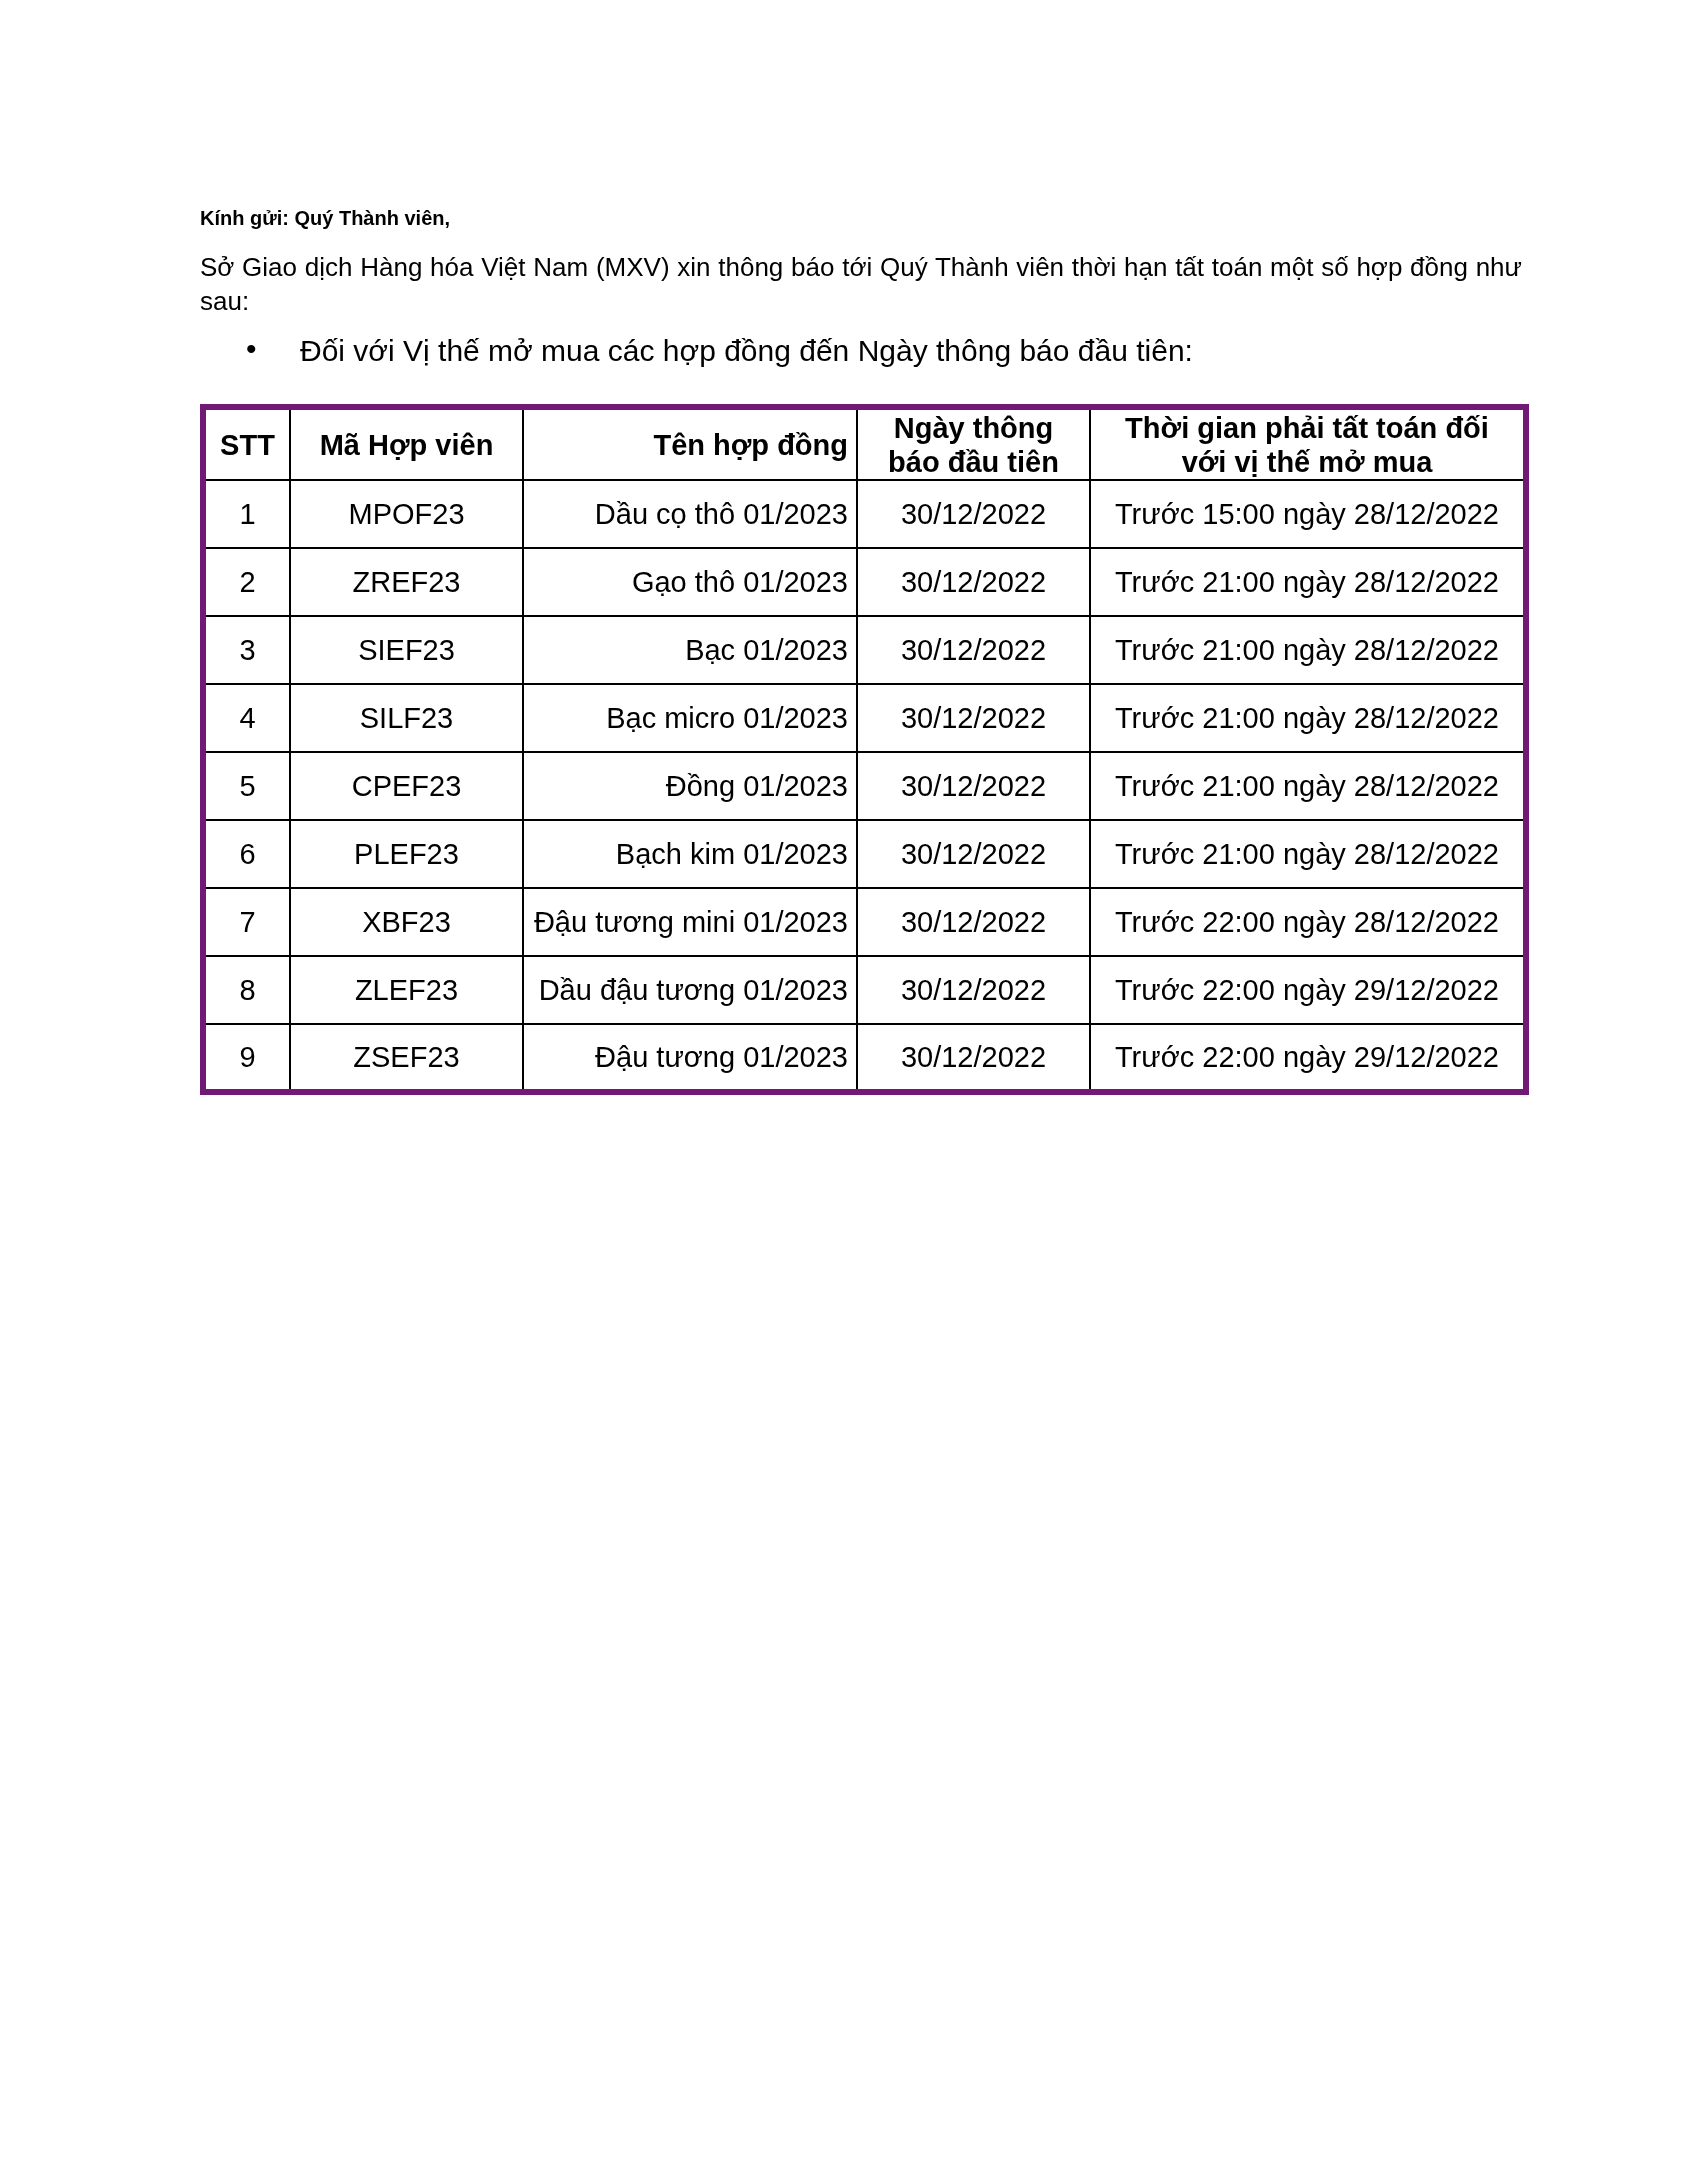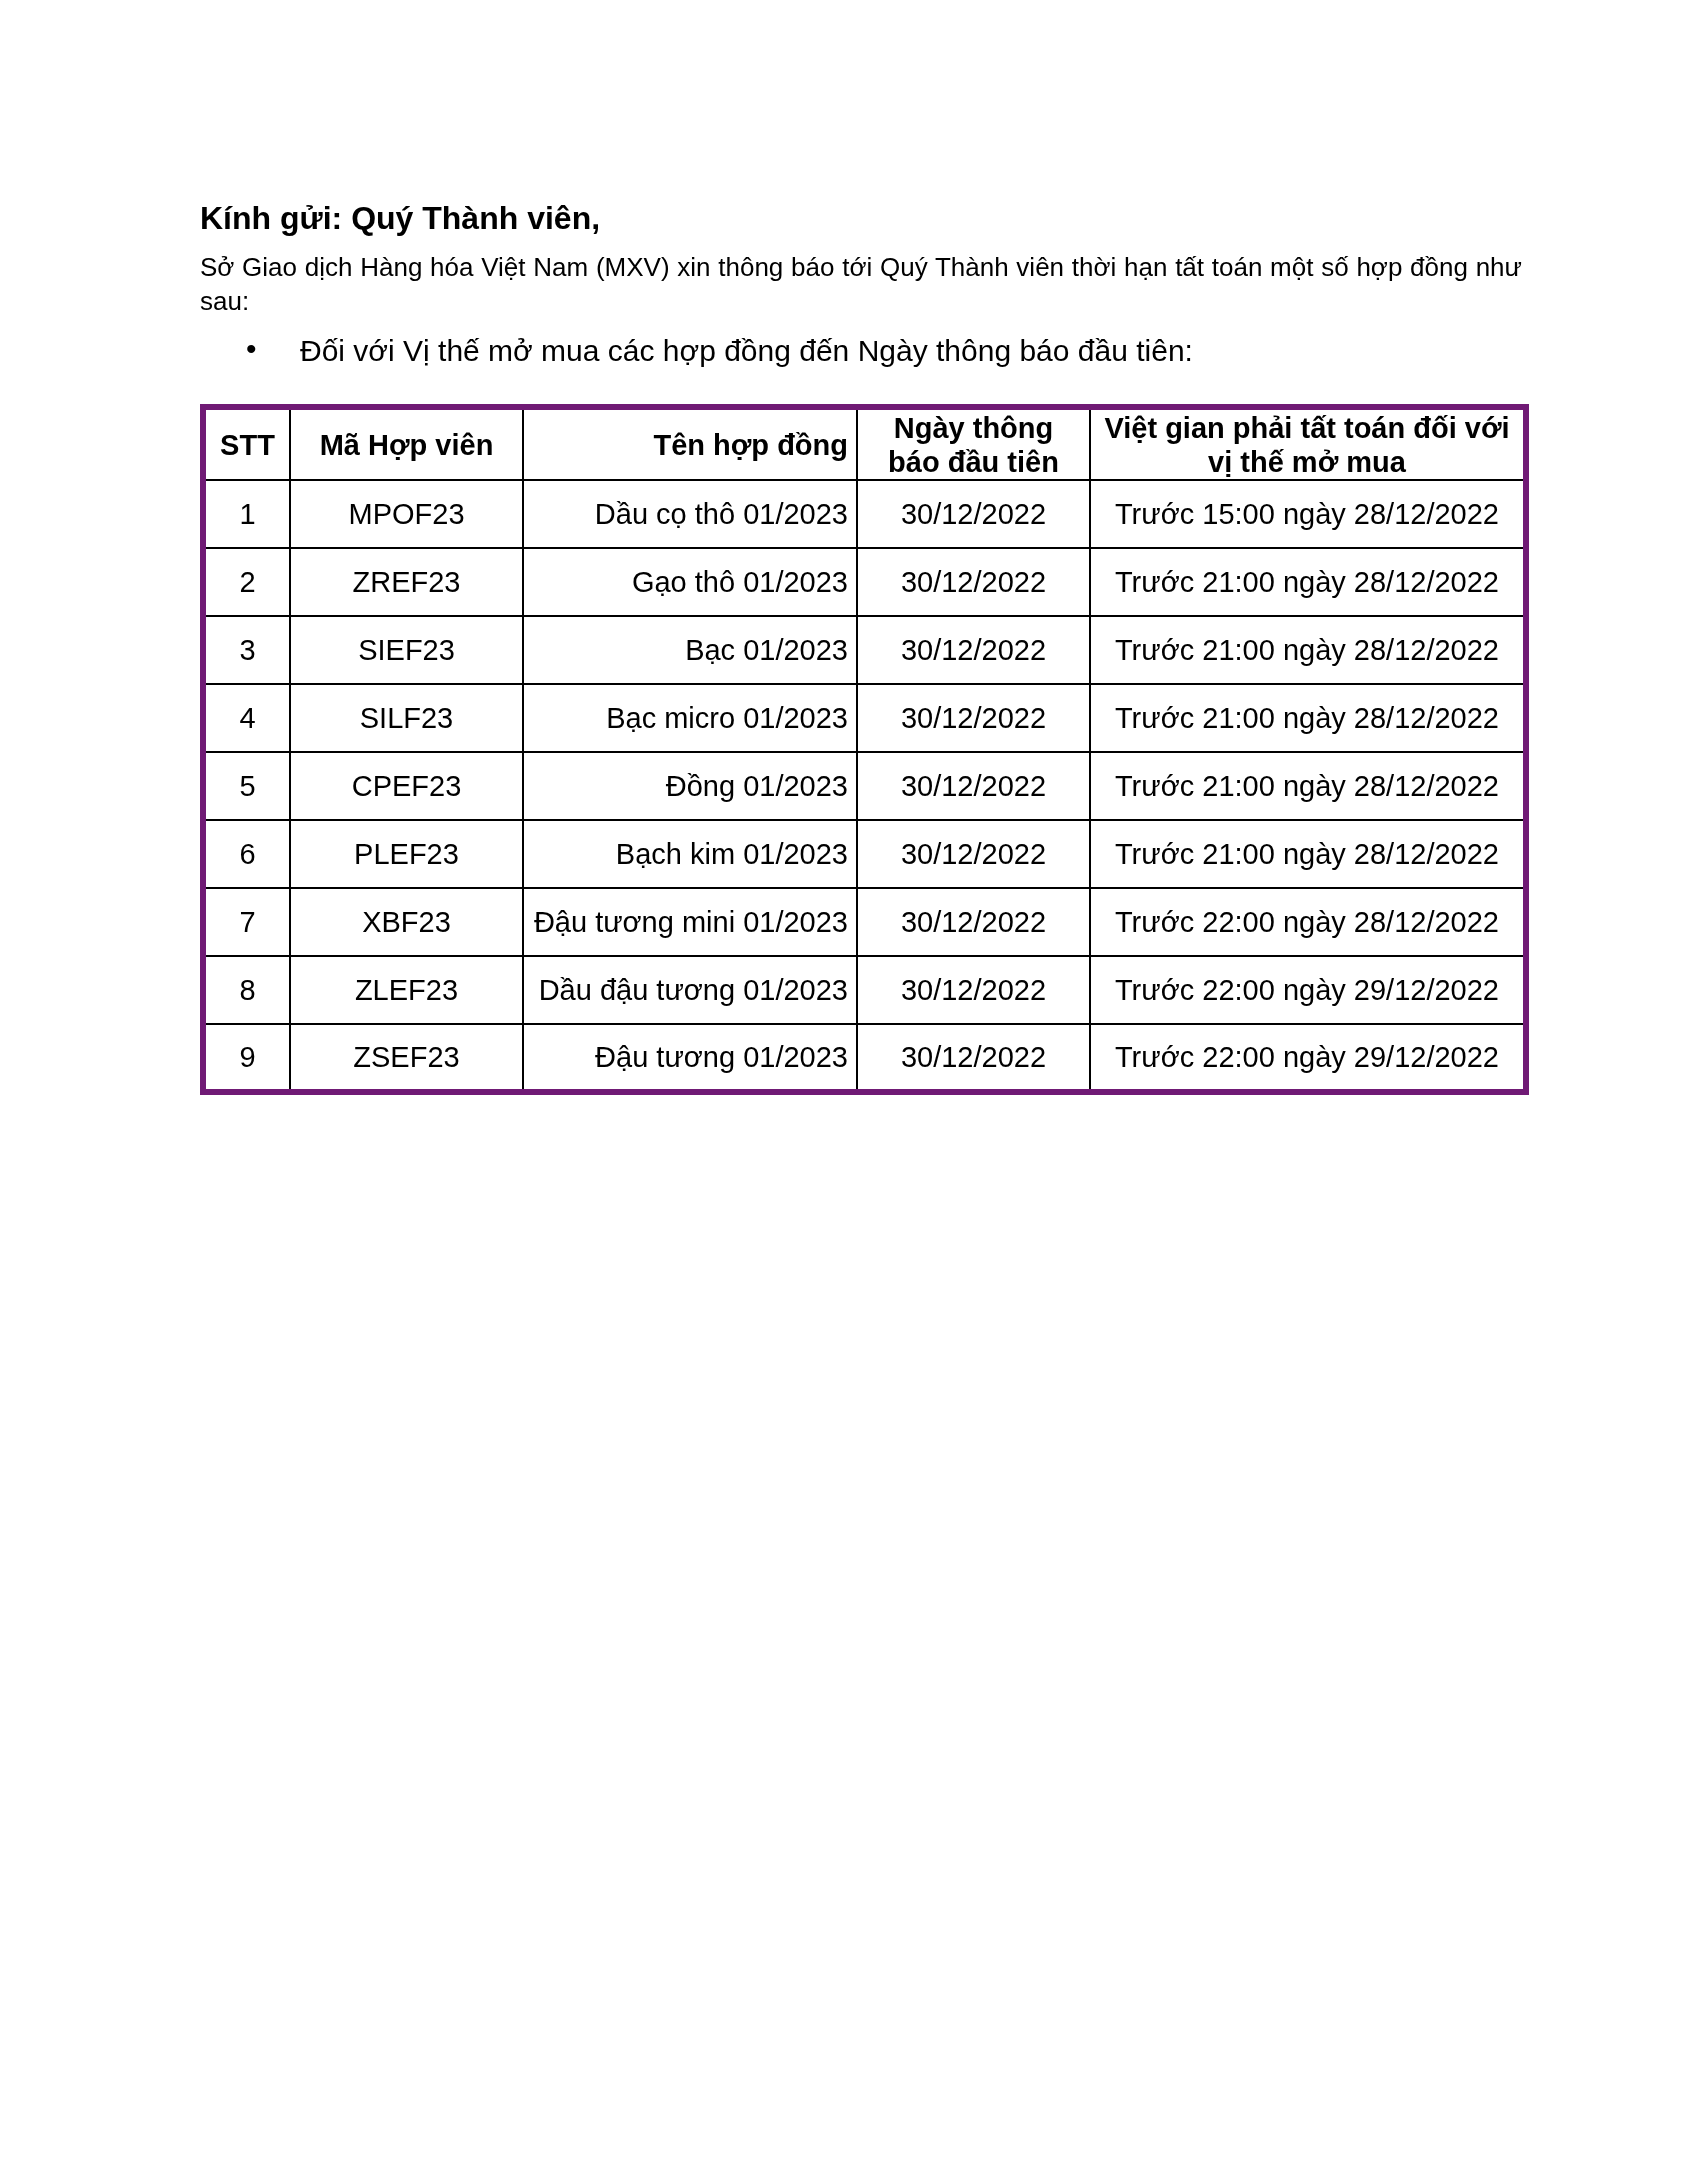--- a/index.html
+++ b/index.html
@@ -16,21 +16,21 @@
     overflow: hidden;
   }
   .page {
     box-sizing: border-box;
     width: 1683px;
     height: 2178px;
     padding: 201px 161px 0 200px;
   }
   .greeting {
     margin: 0;
-    font-size: 32px;
+    font-size: 20px;
     font-weight: bold;
     line-height: 35px;
   }
   .intro {
     margin: 14px 0 0 0;
     font-size: 26px;
     line-height: 34px;
     text-align: justify;
   }
   .bullet-item {
@@ -96,21 +96,21 @@
       <col style="width:334px">
       <col style="width:233px">
       <col style="width:436px">
     </colgroup>
     <thead>
       <tr>
         <th class="c1">STT</th>
         <th class="c2">Mã Hợp viên</th>
         <th class="c3" style="text-align:right;padding-left:12px;">Tên hợp đồng</th>
         <th class="c4">Ngày thông báo đầu tiên</th>
-        <th class="c5">Việt gian phải tất toán đối với vị thế mở mua</th>
+        <th class="c5">Thời gian phải tất toán đối với vị thế mở mua</th>
       </tr>
     </thead>
     <tbody id="table-body">
   <tr>
     <td class="c1">1</td>
     <td class="c2">MPOF23</td>
     <td class="c3">Dầu cọ thô 01/2023</td>
     <td class="c4">30/12/2022</td>
     <td class="c5"><span>Trước </span><b>15:00</b><span> ngày </span><b>28/12/2022</b></td>
   </tr>

